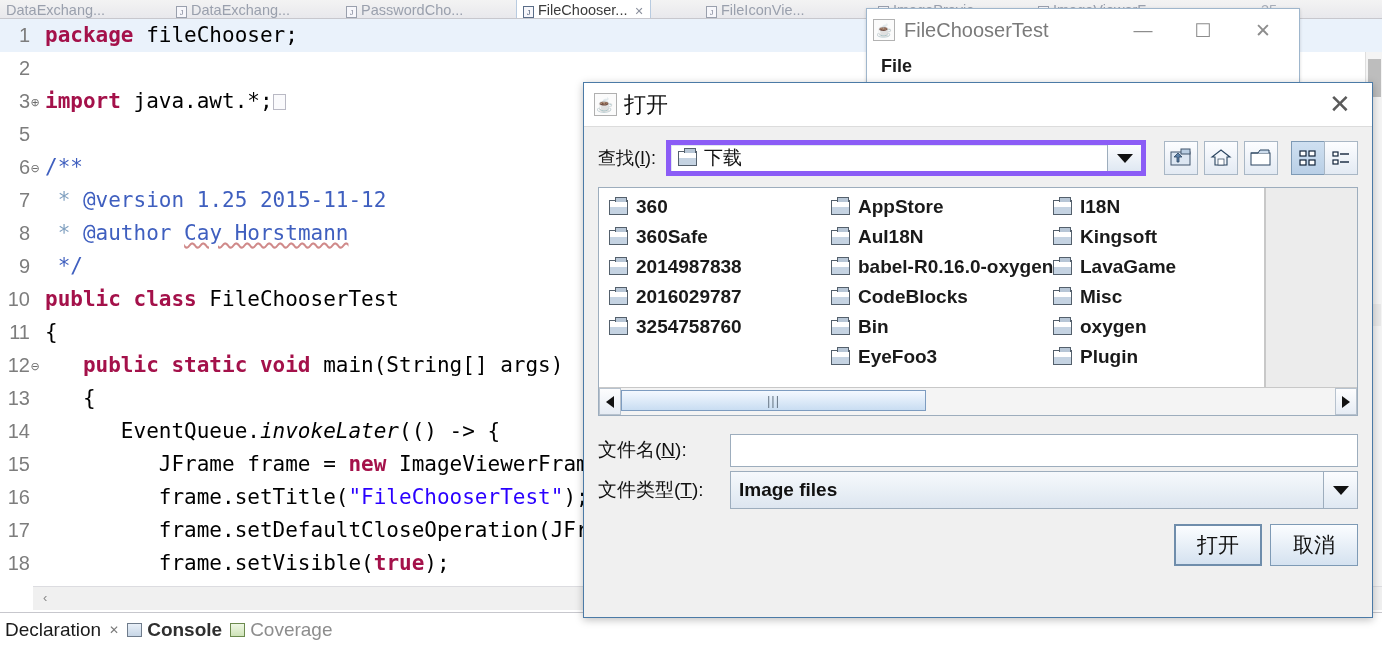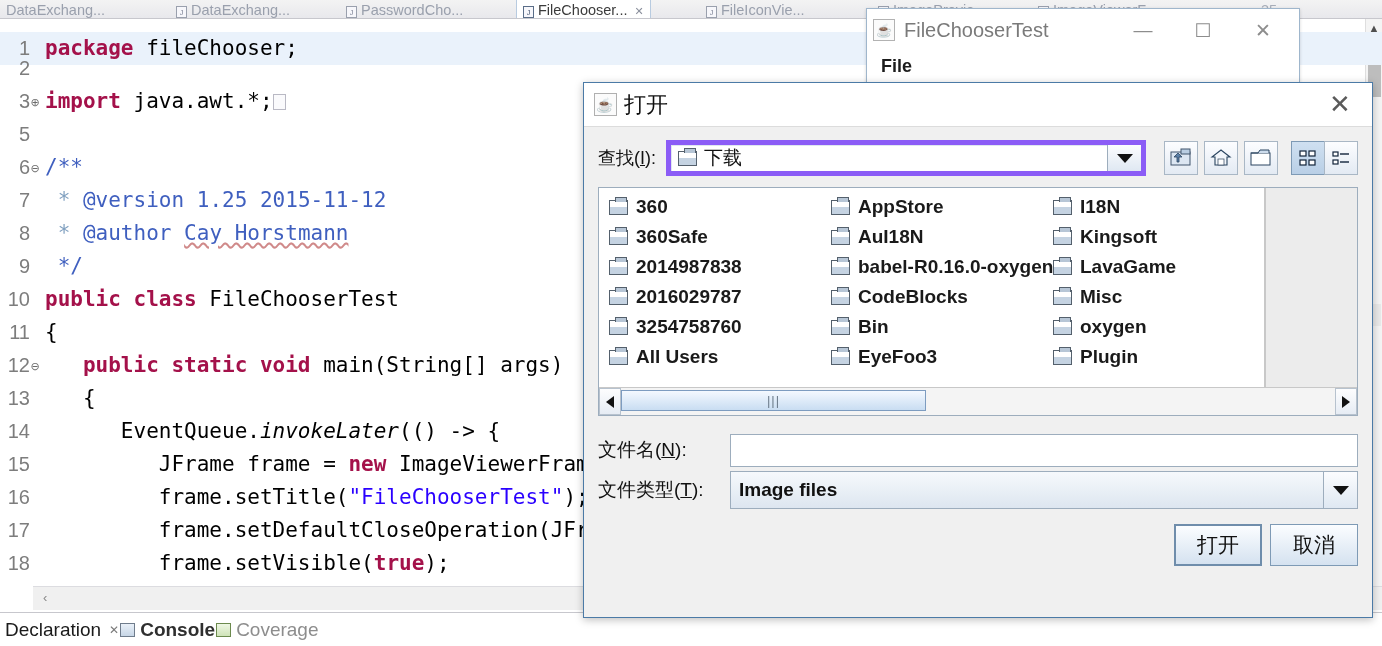--- a/index.html
+++ b/index.html
@@ -59,21 +59,21 @@
         background:#fafafc; vertical-align:-2px; }
 
   .hsep {
     position:absolute; left:33px; top:586px; width:1349px; height:24px;
     background:#f0f0f0; border-top:1px solid #dcdce0;
     font-size:13px; color:#8a8a8a; padding-left:10px; line-height:22px;
   }
   .botbar {
     position:absolute; left:0; top:612px; width:1382px; height:34px;
     background:#ffffff; border-top:1px solid #c7c7cd;
-    display:flex; align-items:center; gap:1px; padding-left:5px;
+    display:flex; align-items:center; gap:8px; padding-left:5px;
   }
   .bot-item { display:flex; align-items:center; gap:5px; font-size:19px; white-space:nowrap; }
   .bot-item.b1 { color:#1b1b1b; }
   .bot-item.b2 { color:#2f2f2f; font-weight:bold;text-align:right; }
   .bot-item.b3 { color:#8d8d8d; }
   .bot-item .bx { font-size:12px; color:#7a7a7a; margin-left:3px; }
   .bico { width:15px;height:14px;display:inline-block;border:1px solid #6f7c8c;
           background:linear-gradient(#e9f0f8,#c7d6e6); }
   .bico.g { border-color:#6c8a4e; background:linear-gradient(#eef7e4,#cfe3b8); }
 
@@ -254,21 +254,21 @@
     <div class="tab" style="left:1032px;">
       <span class="tico">J</span>
       <span>ImageViewerF</span>
     </div>
     <div class="tab" style="left:1255px;color:#a7adb8;">
       <span>35</span>
     </div>
   </div>
 
   <div class="code">
-    <div class="cl hl" style="top:13px;"><span class="ln">1</span><span class="fold"></span><span class="src"><span class="kw">package</span> fileChooser;</span></div>
+    <div class="cl hl" style="top:0px;"><span class="ln">1</span><span class="fold"></span><span class="src"><span class="kw">package</span> fileChooser;</span></div>
     <div class="cl" style="top:33px;"><span class="ln">2</span><span class="fold"></span></div>
     <div class="cl" style="top:66px;"><span class="ln">3</span><span class="fold">⊕</span><span class="src"><span class="kw">import</span> java.awt.*;<span class="ph"></span></span></div>
     <div class="cl" style="top:99px;"><span class="ln">5</span><span class="fold"></span></div>
     <div class="cl" style="top:132px;"><span class="ln">6</span><span class="fold">⊖</span><span class="src jd">/**</span></div>
     <div class="cl" style="top:165px;"><span class="ln">7</span><span class="fold"></span><span class="src"><span class="jdt"> * </span><span class="jd">@version</span><span class="jdt"> </span><span class="jd">1.25 2015-11-12</span></span></div>
     <div class="cl" style="top:198px;"><span class="ln">8</span><span class="fold"></span><span class="src"><span class="jdt"> * </span><span class="jd">@author </span><span class="lnk">Cay Horstmann</span></span></div>
     <div class="cl" style="top:231px;"><span class="ln">9</span><span class="fold"></span><span class="src jd"> */</span></div>
     <div class="cl" style="top:264px;"><span class="ln">10</span><span class="fold"></span><span class="src"><span class="kw">public class</span> FileChooserTest</span></div>
     <div class="cl" style="top:297px;"><span class="ln">11</span><span class="fold"></span><span class="src">{</span></div>
     <div class="cl" style="top:330px;"><span class="ln">12</span><span class="fold">⊖</span><span class="src">   <span class="kw">public static void</span> main(String[] args)</span></div>
@@ -390,24 +390,20 @@
               <span>2014987838</span>
             </div>
           <div class="lrow">
               <span class="folder"></span>
               <span>2016029787</span>
             </div>
           <div class="lrow">
               <span class="folder"></span>
               <span>3254758760</span>
             </div>
-          <div class="lrow">
-              <span class="folder"></span>
-              <span>All Users</span>
-            </div>
         </div>
         <div class="lcol c2">
           <div class="lrow">
               <span class="folder"></span>
               <span>AppStore</span>
             </div>
           <div class="lrow">
               <span class="folder"></span>
               <span>AuI18N</span>
             </div>

